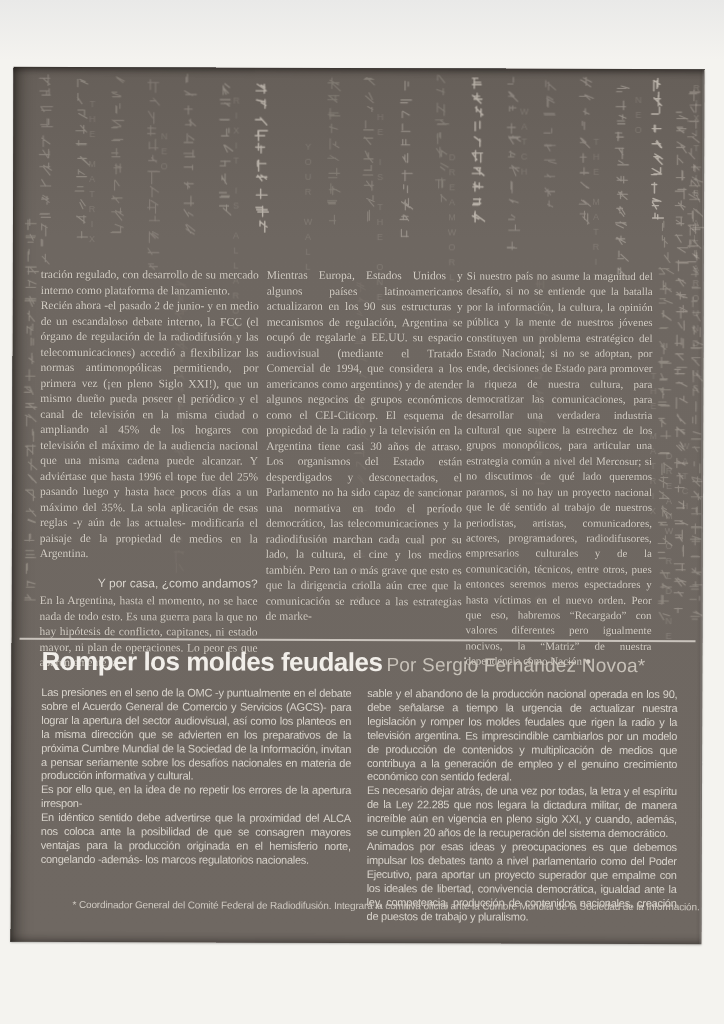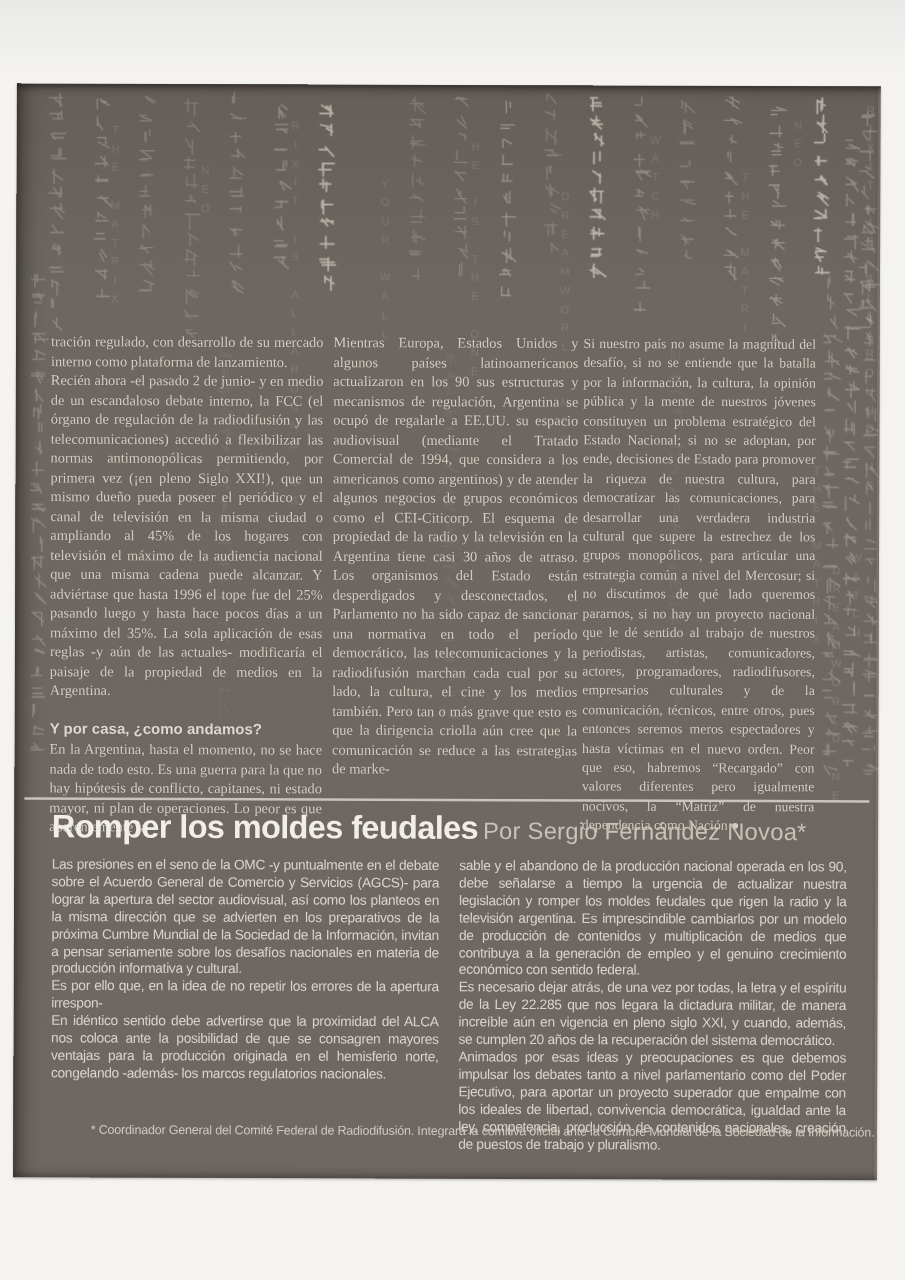--- a/index.html
+++ b/index.html
@@ -26,22 +26,22 @@
   .lcol{position:absolute;font:9px "Liberation Sans",sans-serif;line-height:15px;
     color:var(--matrix-glyph,#ddd6cb);white-space:pre;text-align:center;width:10px}
   .top{position:absolute;left:0;top:0;width:691px}
   .tcol{position:absolute;top:200px;text-align:justify;
     font-family:"Liberation Serif",serif;font-size:11.5px;line-height:15.5px;
     color:var(--body-text,#d4cec5);text-shadow:0 0 1px rgba(0,0,0,.18)}
   .tcol p{margin:0}
   .c1{left:28px;width:218px}
   .c2{left:254px;width:196px}
   .c3{left:454px;width:186px;font-size:11px;line-height:15.4px}
-  .subhead{font-family:"Liberation Sans",sans-serif;font-size:12px;font-weight:bold;
-    color:#ddd8d0;margin:14px 0 2px;text-align:left}
+  .subhead{font-family:"Liberation Sans",sans-serif;font-size:12px;font-weight:normal;
+    color:#ddd8d0;margin:14px 0 2px;text-align:right}
   .divider{position:absolute;left:8px;top:571px;width:676px;height:2px;
     background:var(--divider,#d9d4cc);opacity:.85}
   .feature{position:absolute;left:30px;top:579px;width:636px}
   .fhead{display:flex;align-items:baseline;margin:0 0 9px 0}
   .ftitle{font-size:26px;font-weight:bold;letter-spacing:-.5px;margin:0;
     color:var(--heading-text,#f1eee9);font-family:"Liberation Sans",sans-serif}
   .byline{font-size:19px;color:var(--byline-text,#c7c1b8);margin-left:4px;letter-spacing:.2px}
   .fcols{display:flex;gap:16px}
   .fcol{width:310px;text-align:justify;font-size:11px;line-height:13.9px;
     letter-spacing:-.25px;color:#d8d3cb}

